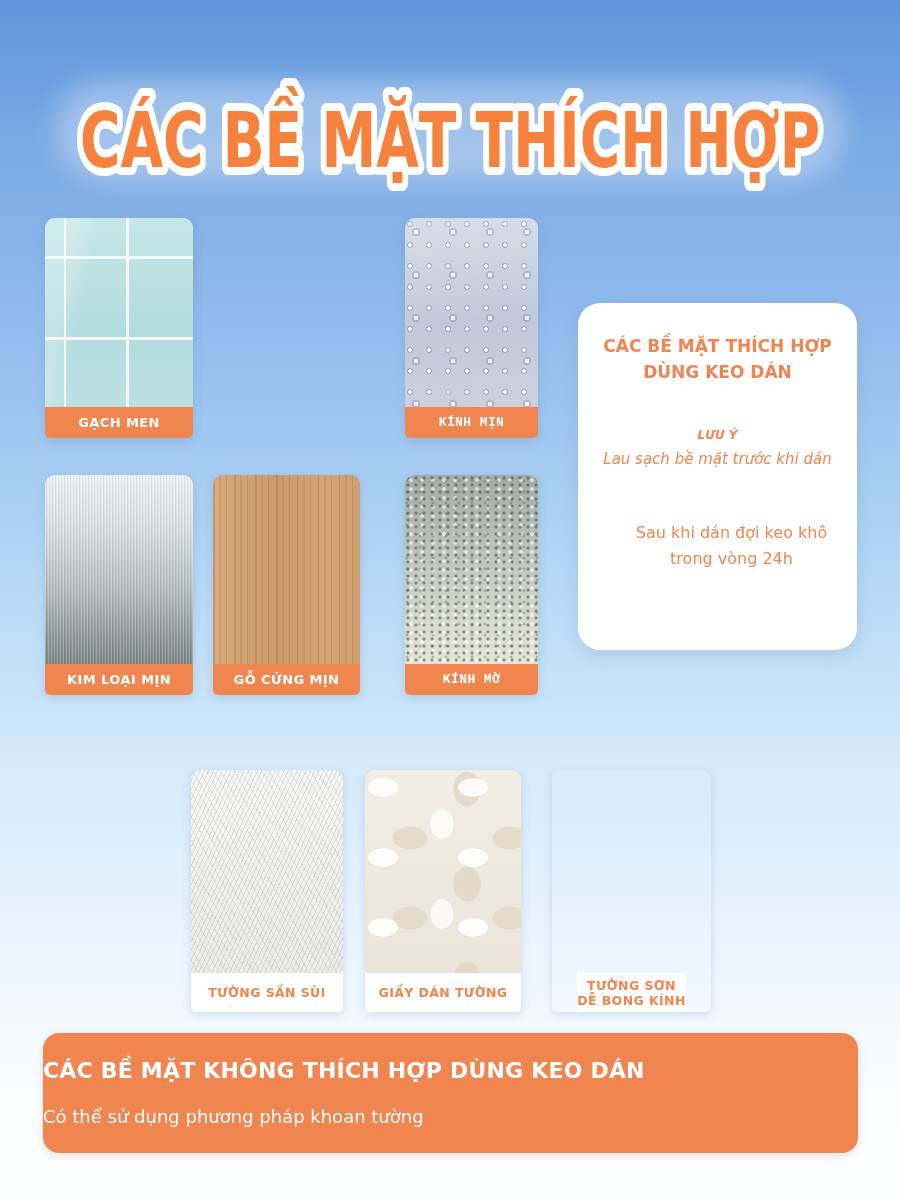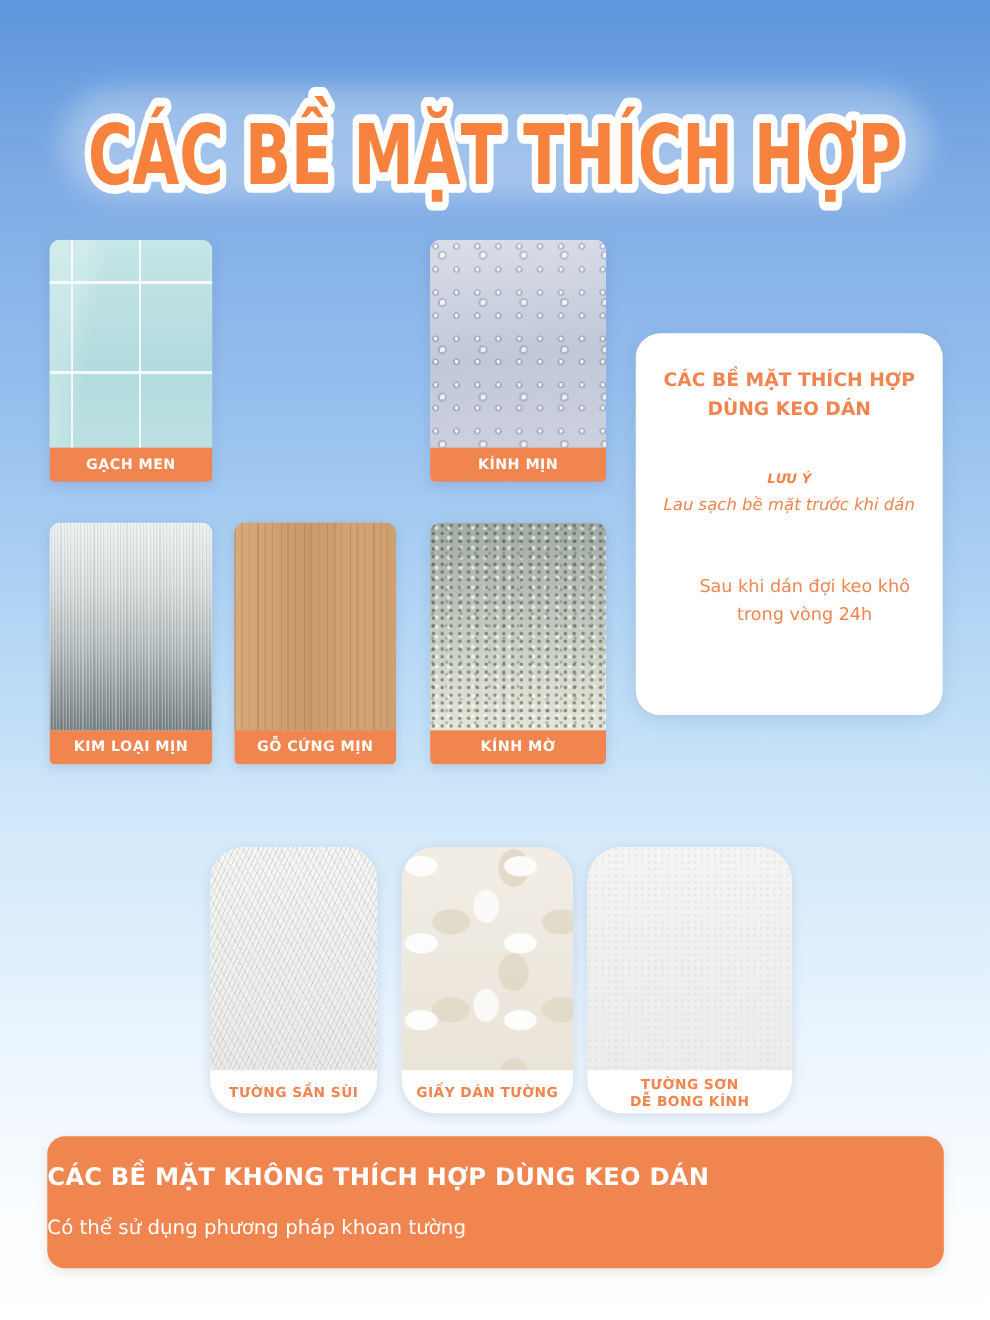--- a/index.html
+++ b/index.html
@@ -26,27 +26,27 @@
   .tile-label{
     flex:0 0 auto;display:flex;align-items:center;justify-content:center;
     text-align:center;font-weight:bold;letter-spacing:.4px;
   }
   .label-orange{background:#F0854F;color:#FFFFFF;font-size:13px;height:31px;}
   .label-white{background:#FFFFFF;color:#F0854F;font-size:12.5px;height:39px;line-height:1.2;flex-direction:column;}
 
   
   .r1{top:218px;height:220px;}
   .r2{top:475px;height:220px;}
-  .r3{top:770px;height:242px;border-radius:31px;}
+  .r3{top:770px;height:242px;}
   .c1{left:45px;width:148px;}
   .c2{left:213px;width:147px;}
-  .c3{left:391px;width:160px;}
+  .c3{left:405px;width:133px;font-family:Liberation Mono, monospace;}
   .b1{left:191px;width:152px;}
   .b2{left:365px;width:156px;}
-  .b3{left:534px;width:186px;}
+  .b3{left:552px;width:159px;align-items:center;}
 
   
   .tx-ceramic{
     background-color:#BDE1E2;
     background-image:
       linear-gradient(90deg, transparent 0 13%, rgba(252,255,255,.85) 13% 14.5%, transparent 14.5% 55%, rgba(252,255,255,.85) 55% 56.5%, transparent 56.5%),
       linear-gradient(180deg, transparent 0 20%, rgba(255,255,255,.85) 20% 21.5%, transparent 21.5% 63%, rgba(255,255,255,.85) 63% 64.5%, transparent 64.5%),
       linear-gradient(100deg, rgba(255,255,255,.22) 0 18%, transparent 30%),
       linear-gradient(180deg, #C6E6E7 0%, #B2DBDE 60%, #BCE0E1 100%);
   }

